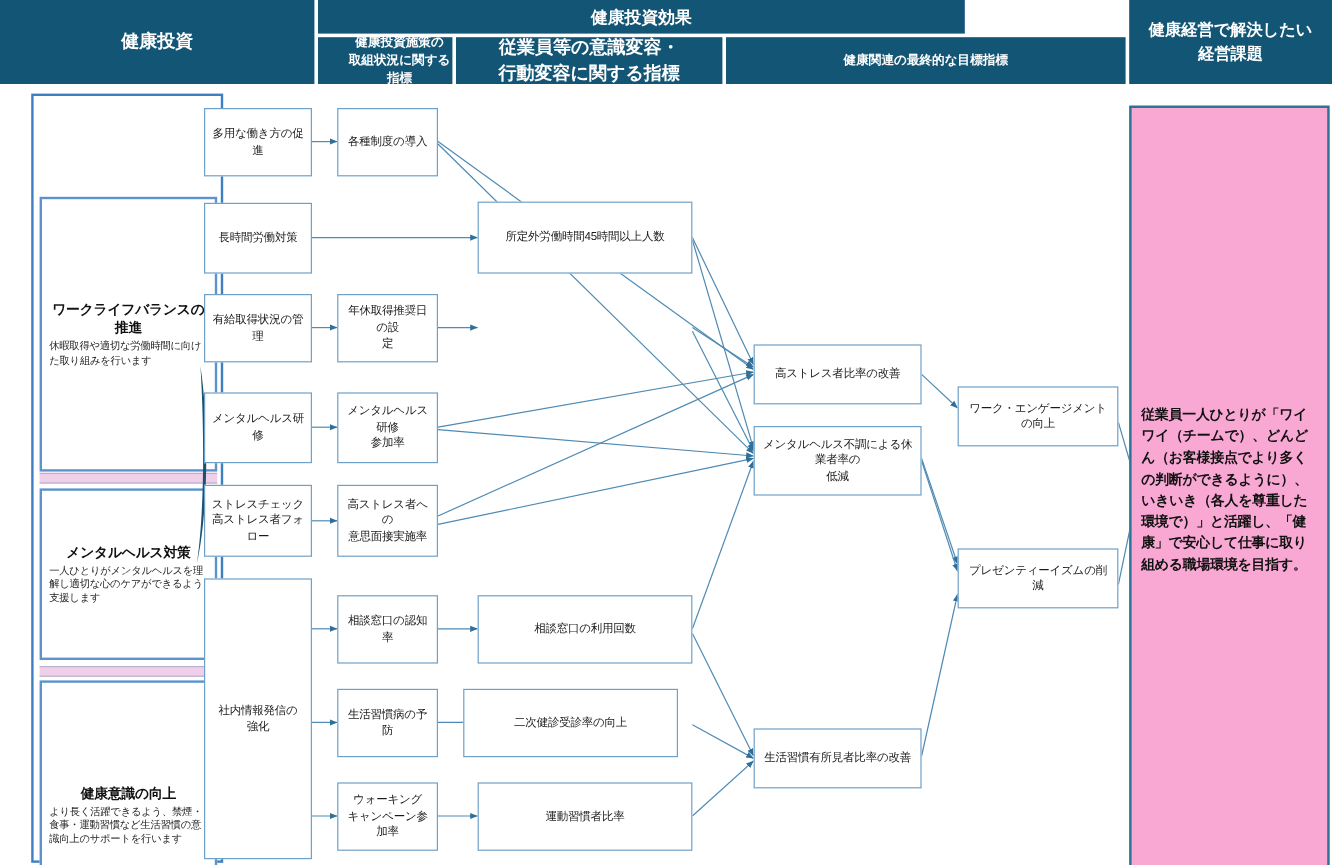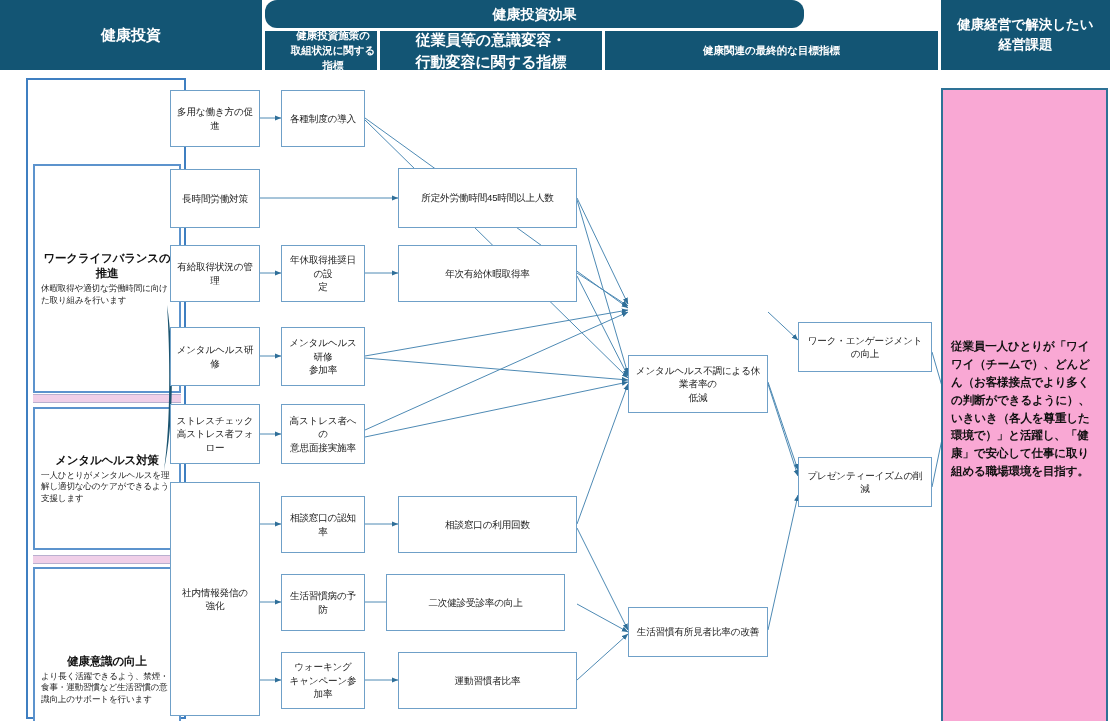--- a/index.html
+++ b/index.html
@@ -22,21 +22,21 @@
     color:#ffffff;
     font-weight:bold;
     display:flex;
     align-items:center;
     justify-content:center;
     text-align:center;
     box-sizing:border-box;
     line-height:1.45;
   }
   #hdr-invest{ left:0;   top:0;  width:262px; height:70px; font-size:15px; }
-  #hdr-effect{ left:265px;top:0;  width:539px;height:28px; font-size:14px;border-radius:12px; }
+  #hdr-effect{ left:265px;top:0;  width:539px;height:28px; font-size:14px; }
   #hdr-sub1  { left:265px;top:31px;width:112px;height:39px; font-size:10.5px;padding-left:24px; }
   #hdr-sub2  { left:380px;top:31px;width:222px;height:39px; font-size:15px; }
   #hdr-sub3  { left:605px;top:31px;width:333px;height:39px; font-size:10.5px; }
   #hdr-issue { left:941px;top:0;  width:169px;height:70px; font-size:13.5px; }
 
   
   #left-panel{
     position:absolute; left:2px; top:78px; width:160px; height:641px;
     border:2px solid #3f7fc1; box-sizing:border-box; background:#ffffff;margin-left:24px;
   }
@@ -271,36 +271,36 @@
     <span>
       <span>ウォーキング</span><br>
       <span>キャンペーン参加率</span>
     </span>
   </div>
 
   <div class="node" style="left:398px;top:168px;width:179px;height:60px;">
     <span>所定外労働時間45時間以上人数</span>
   </div>
 
-  <div class="node" style="left:398px;top:245px;width:179px;height:57px;">
-    <span>年次有給休暇取得率</span>
-  </div>
 
   <div class="node" style="left:398px;top:496px;width:179px;height:57px;">
     <span>相談窓口の利用回数</span>
   </div>
 
   <div class="node" style="left:386px;top:574px;width:179px;height:57px;">
     <span>二次健診受診率の向上</span>
   </div>
 
   <div class="node" style="left:398px;top:652px;width:179px;height:57px;">
     <span>運動習慣者比率</span>
   </div>
 
+  <div class="node" style="left:628px;top:287px;width:140px;height:50px;">
+    <span>高ストレス者比率の改善</span>
+  </div>
 
   <div class="node" style="left:628px;top:355px;width:140px;height:58px;">
     <span>
       <span>メンタルヘルス不調による休業者率の</span><br>
       <span>低減</span>
     </span>
   </div>
 
   <div class="node" style="left:628px;top:607px;width:140px;height:50px;">
     <span>生活習慣有所見者比率の改善</span>

